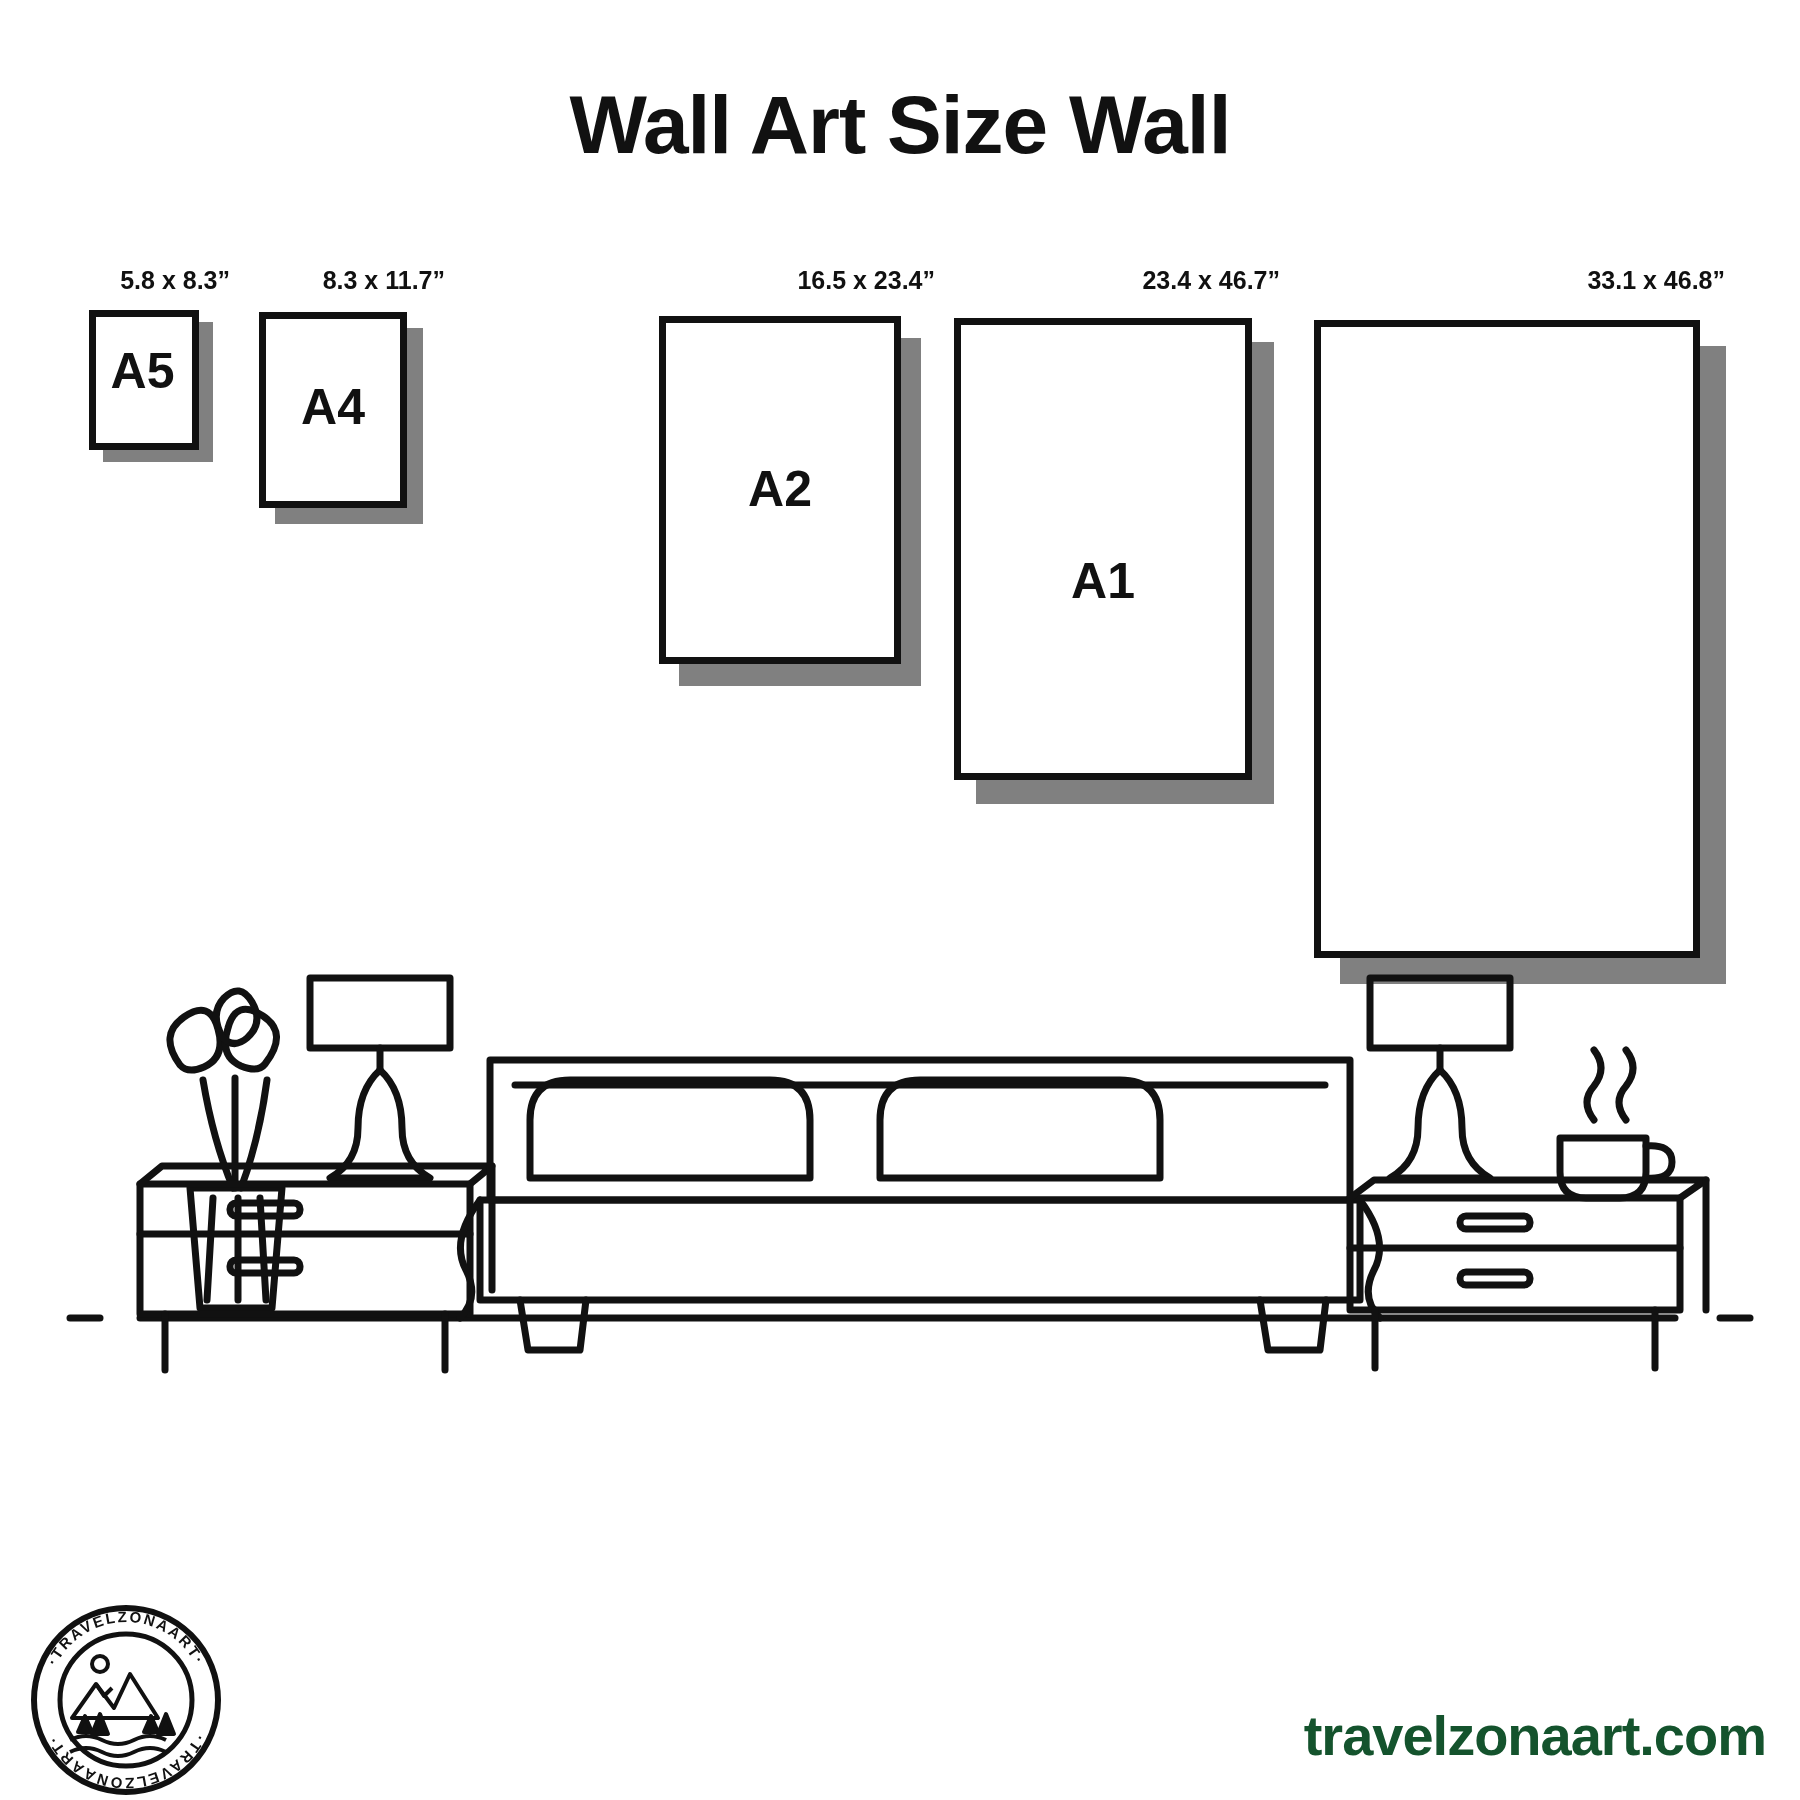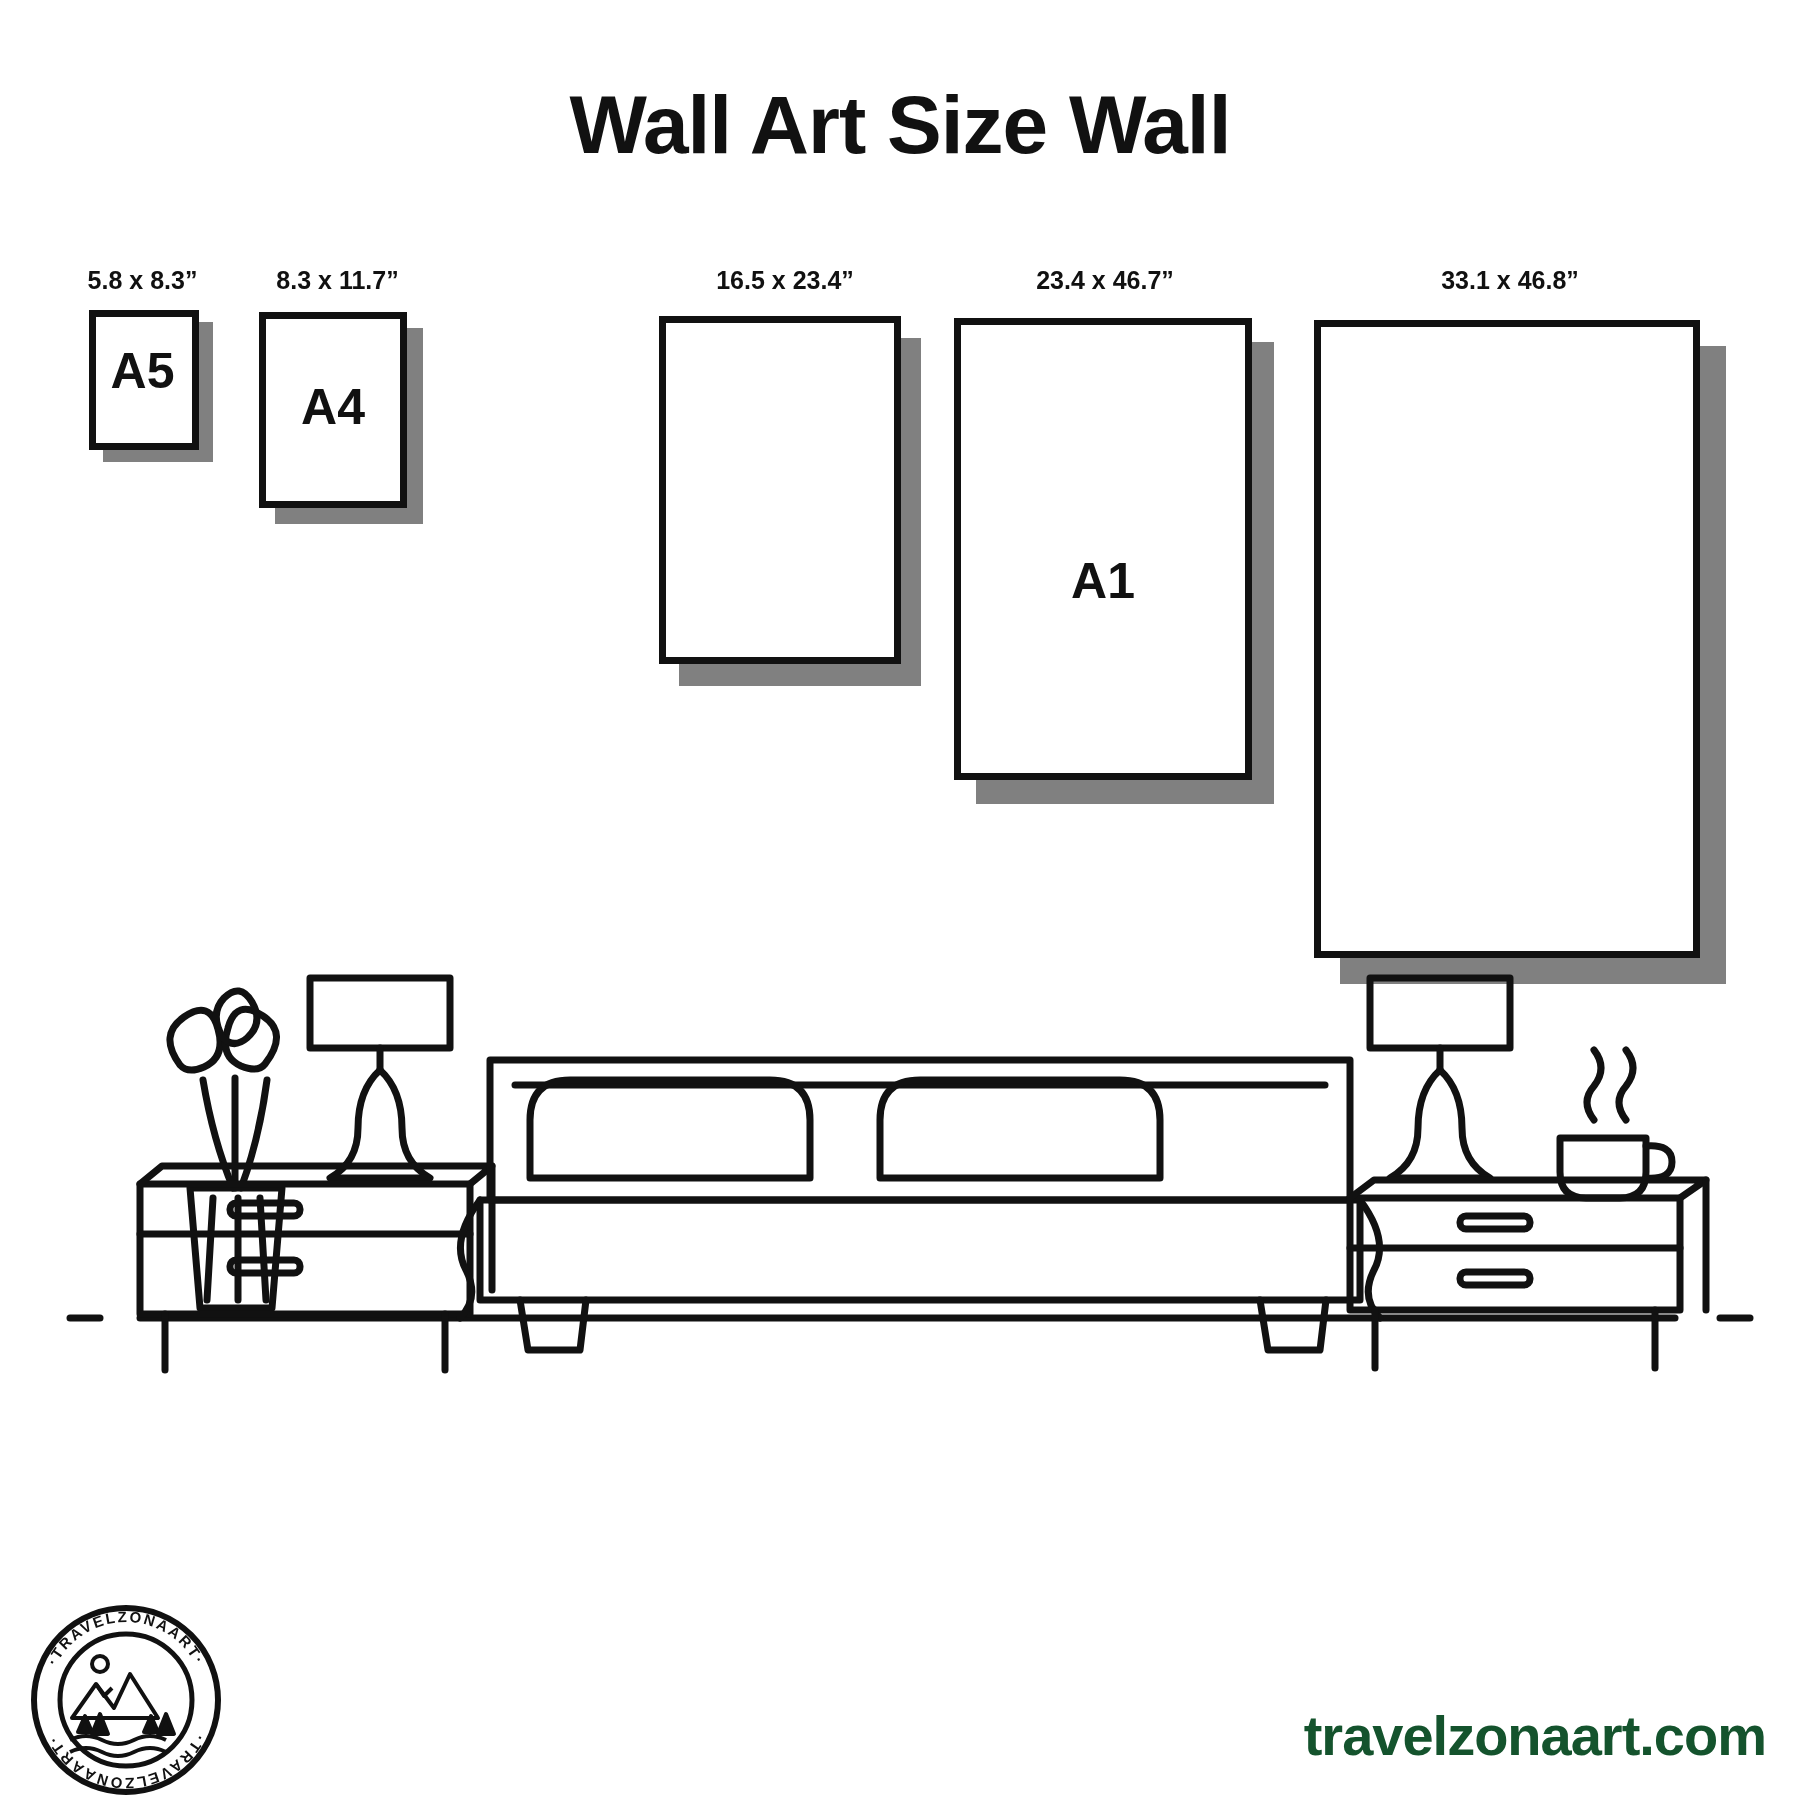--- a/index.html
+++ b/index.html
@@ -40,21 +40,21 @@
     top: 280px;
     width: 1800px;
     height: 700px;
   }
   .frame-group {
     position: absolute;
   }
   .frame-dim {
     position: absolute;
     width: 100%;
-    text-align: center;
+    text-align: right;
     font-size: 25px;
     font-weight: 700;
     color: #111111;
     white-space: nowrap;
   }
   .frame-shadow {
     position: absolute;
     background: #808080;
   }
   .frame-box {
@@ -121,20 +121,21 @@
       <div class="frame-shadow" style="left:20px; top:48px; width:148px; height:196px;"></div>
       <div class="frame-box" style="left:4px; top:32px; width:148px; height:196px;"></div>
       <div class="frame-label" style="top:98px; width:156px;">A4</div>
     </div>
 
 
     <div class="frame-group" style="left:655px; top:0px; width:265px; height:380px;">
       <div class="frame-dim" style="top:-14px; left:-20px; width:300px;">16.5 x 23.4”</div>
       <div class="frame-shadow" style="left:24px; top:58px; width:242px; height:348px;"></div>
       <div class="frame-box" style="left:4px; top:36px; width:242px; height:348px;"></div>
+      <div class="frame-label" style="top:180px; width:250px;">A2</div>
     </div>
 
     <div class="frame-group" style="left:950px; top:0px; width:320px; height:490px;">
       <div class="frame-dim" style="top:-14px; left:-20px; width:350px;">23.4 x 46.7”</div>
       <div class="frame-shadow" style="left:26px; top:62px; width:298px; height:462px;"></div>
       <div class="frame-box" style="left:4px; top:38px; width:298px; height:462px;"></div>
       <div class="frame-label" style="top:240px; width:306px;margin-top:32px;">A1</div>
     </div>
 
     <div class="frame-group" style="left:1310px; top:0px; width:405px; height:650px;">

